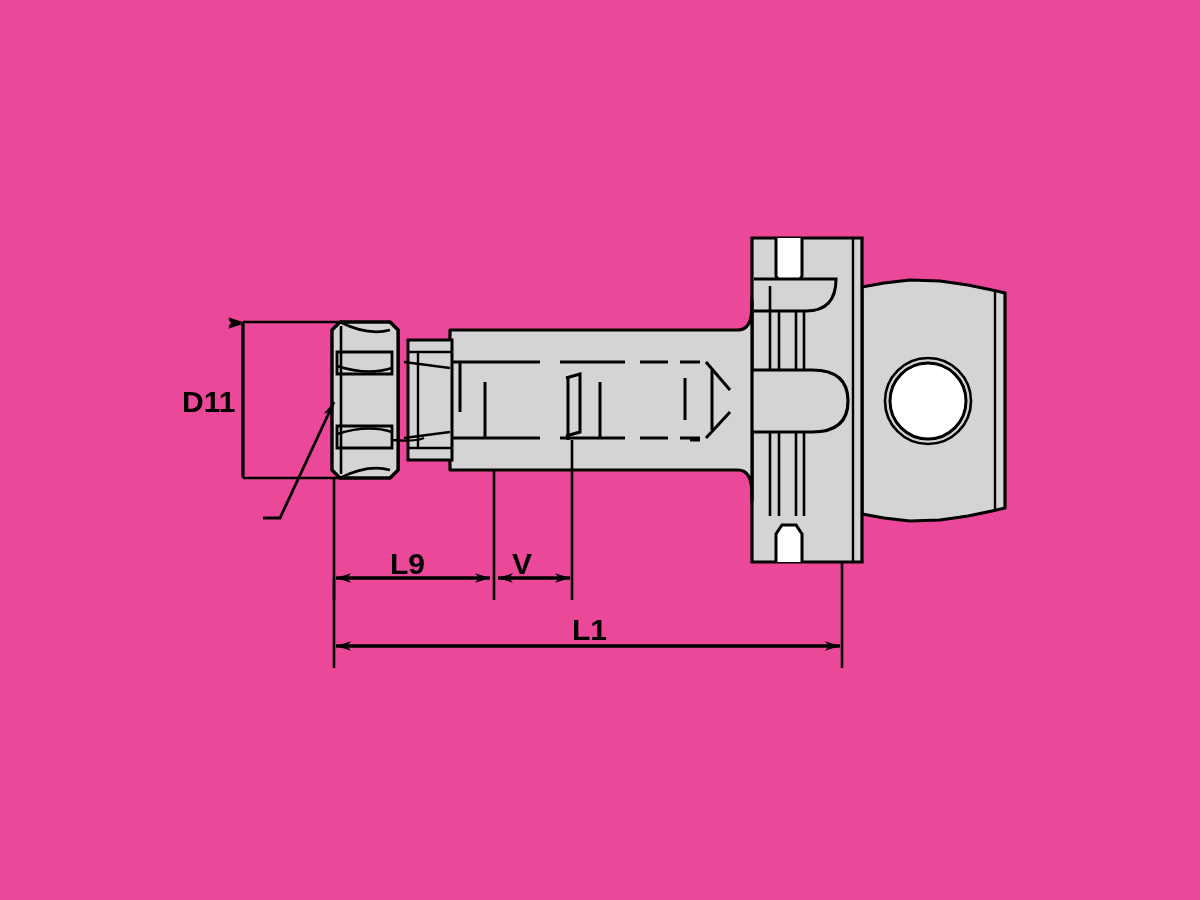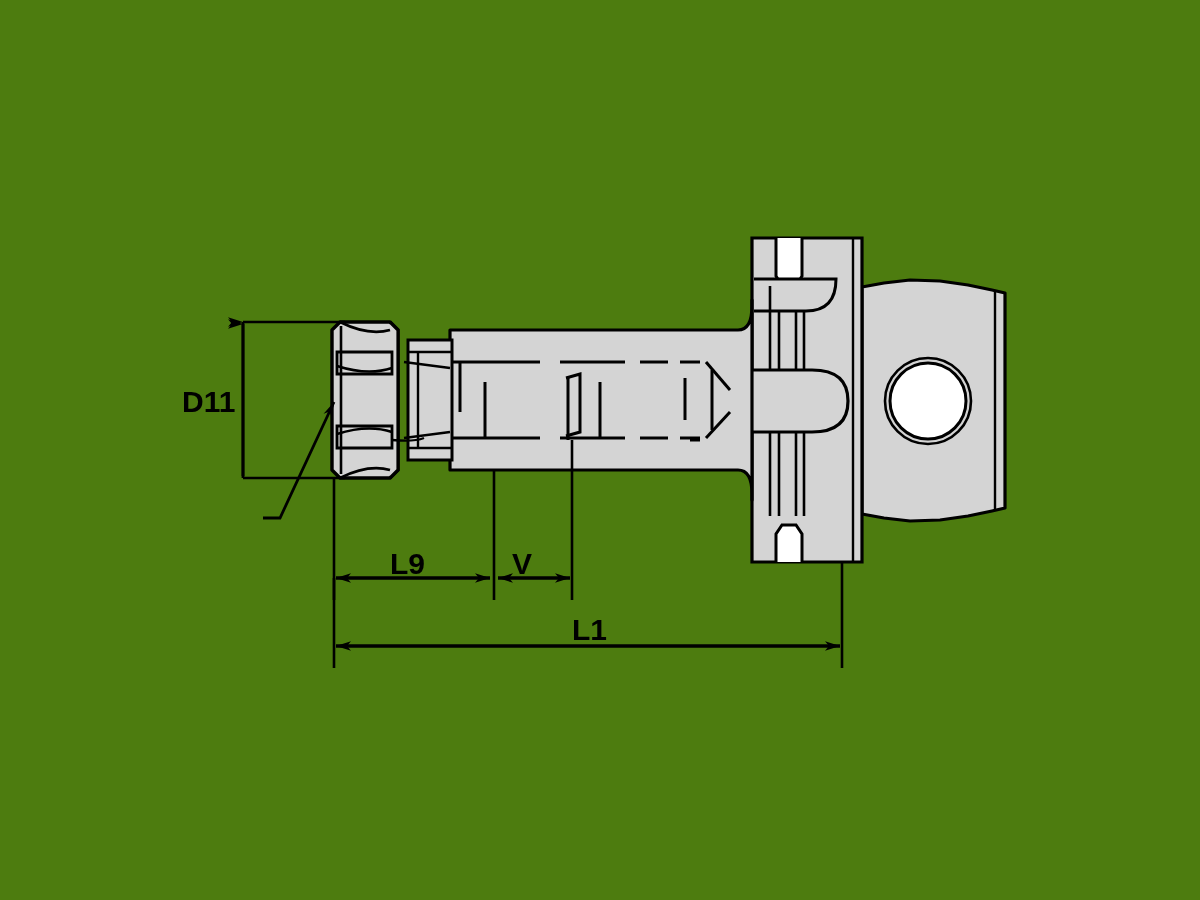--- a/index.html
+++ b/index.html
@@ -10,21 +10,21 @@
   body {
     width: 1200px;
     height: 900px;
     font-family: "Liberation Sans", sans-serif;
     overflow: hidden;
   }
   #drawing-root {
     position: relative;
     width: 1200px;
     height: 900px;
-    background: #4d7c0f;
+    background: #ec4899;
   }
   #tech-drawing {
     display: block;
     width: 1200px;
     height: 900px;
   }
   .dim-text {
     font-family: "Liberation Sans", sans-serif;
     font-weight: bold;
     font-size: 30px;

